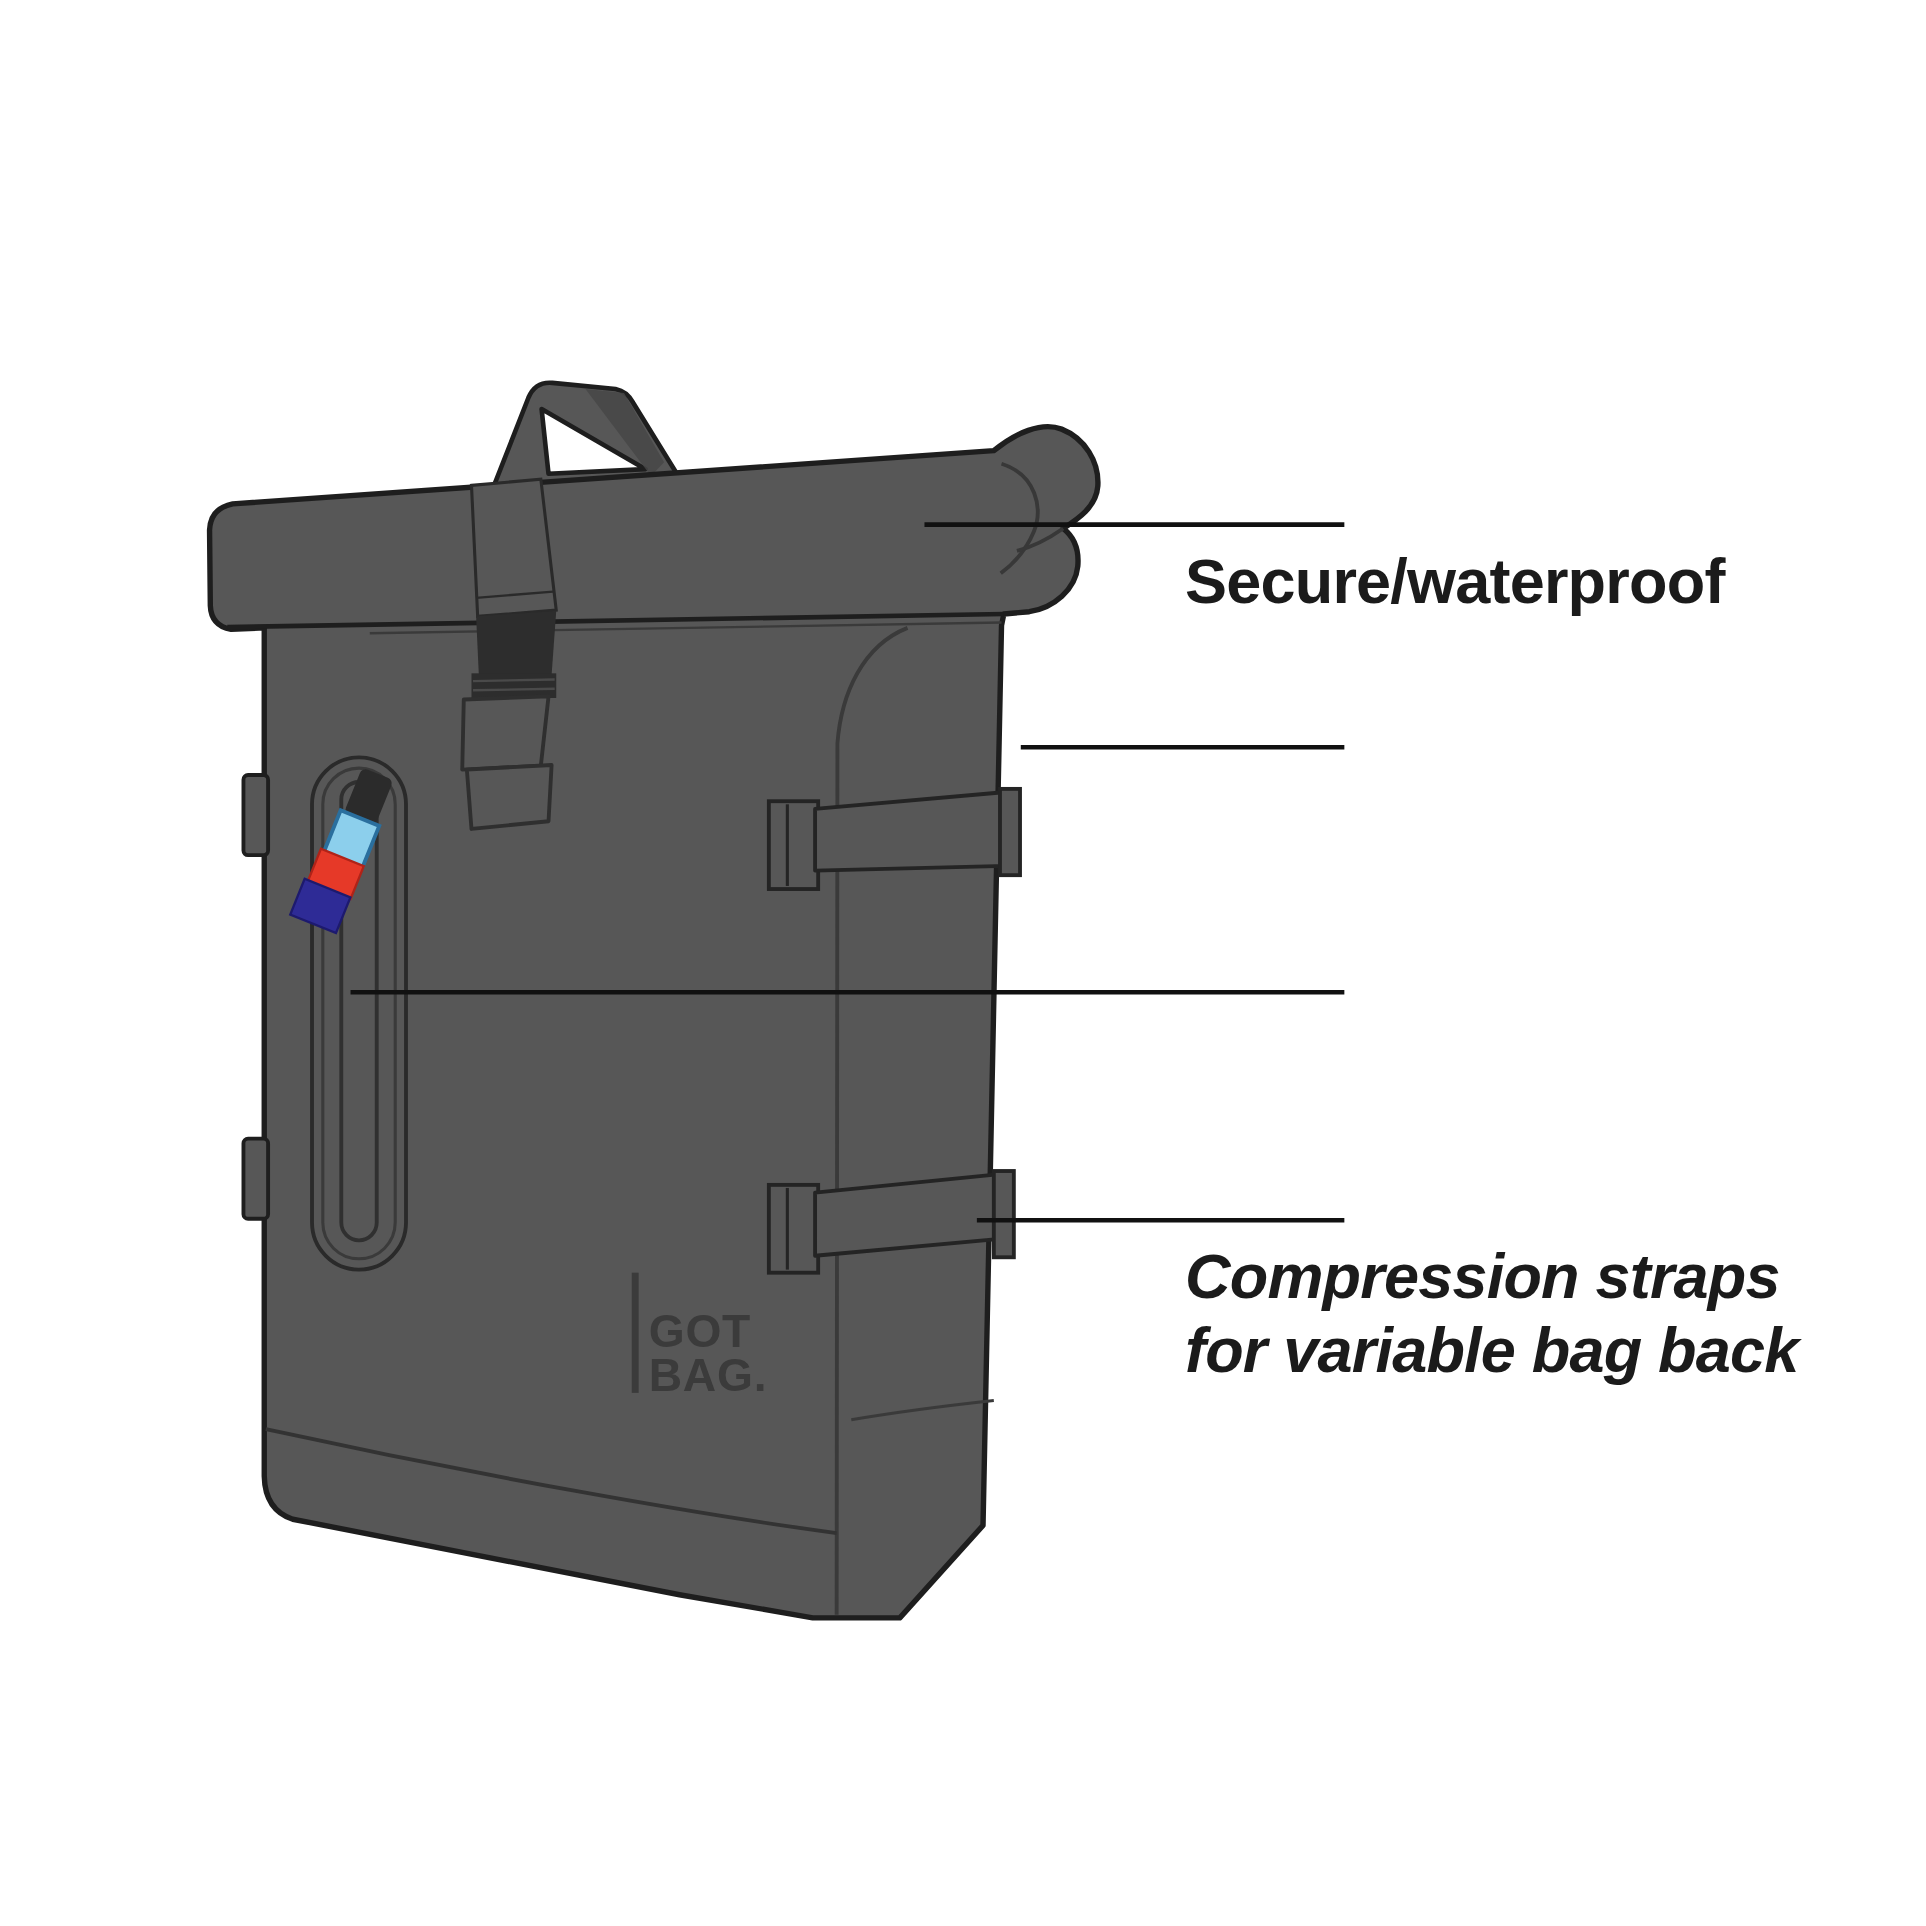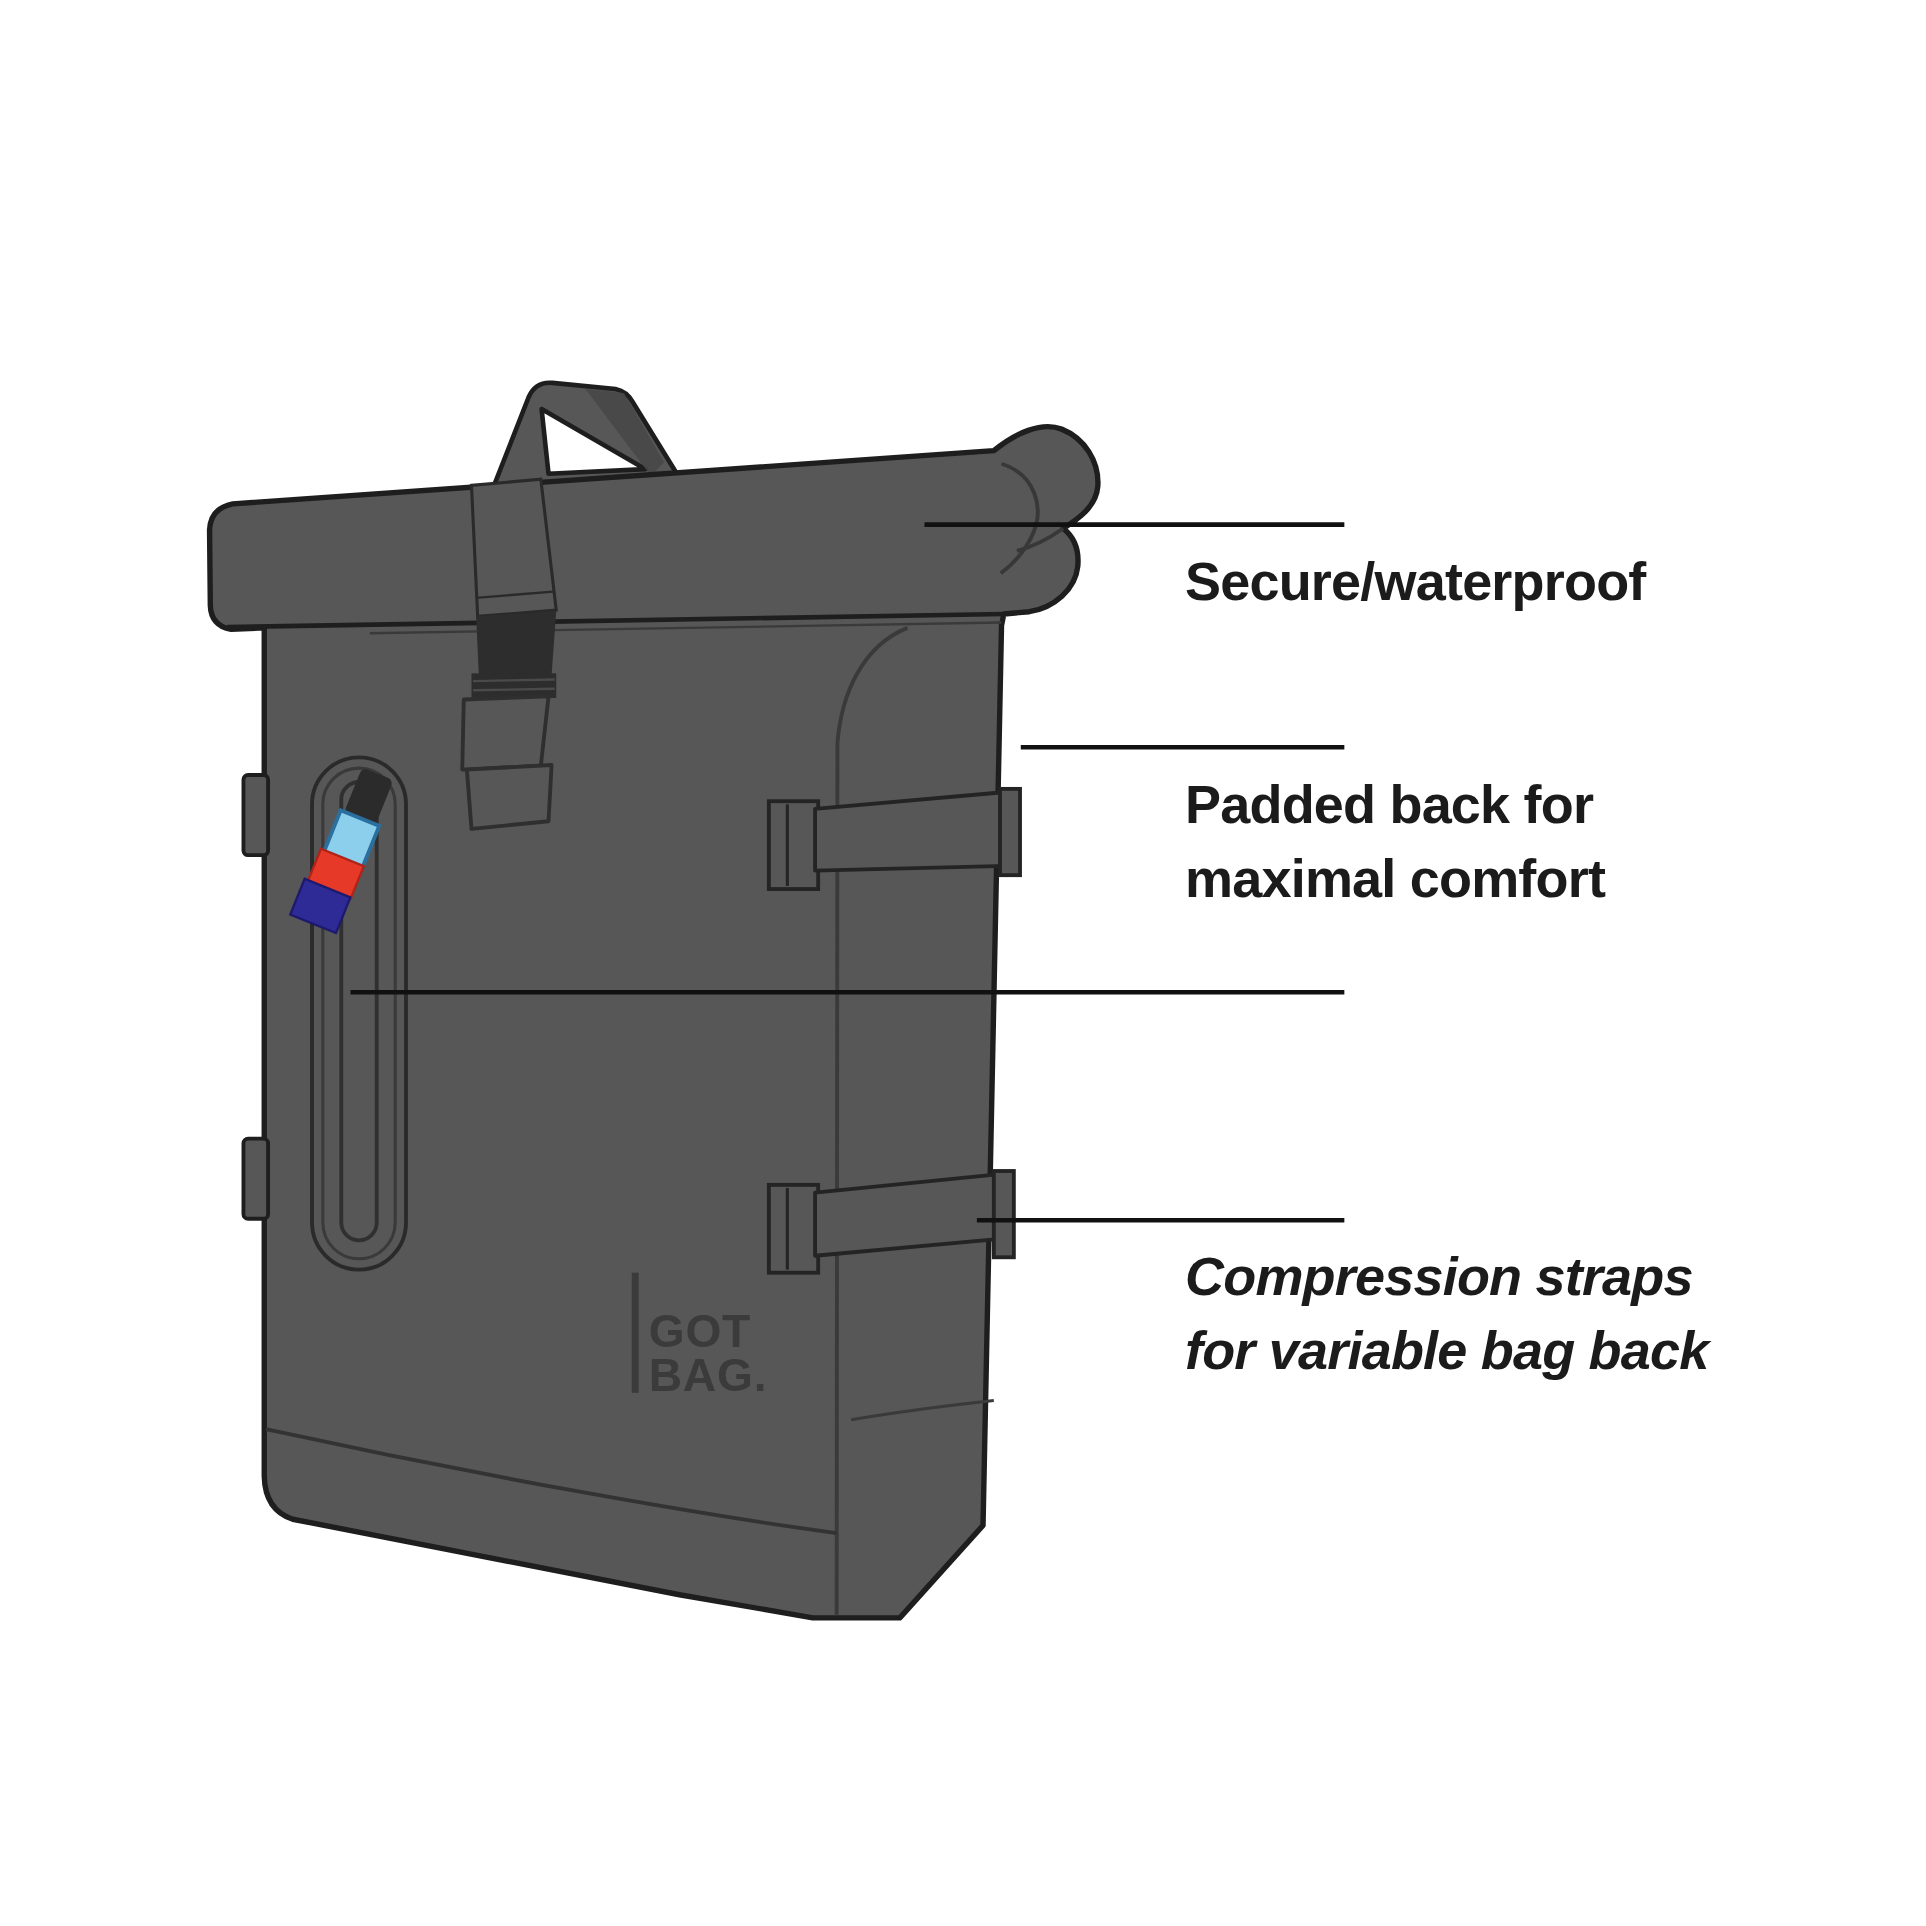--- a/index.html
+++ b/index.html
@@ -19,21 +19,21 @@
     position: absolute;
     left: 0;
     top: 0;
   }
   .callout {
     position: absolute;
     left: 1185px;
     width: 678px;
     color: #1b1b1b;
     font-weight: 700;
-    font-size: 54px;
+    font-size: 63px;
     line-height: 74px;
     letter-spacing: -0.8px;
     white-space: nowrap;
   }
   .callout span { display: block; }
   #callout-rolltop            { top: 544px; }
   #callout-padded-back        { top: 767px; }
   #callout-front-pocket       { top: 1012px; }
   #callout-compression-straps { top: 1239px; font-style: italic; }
 </style>
@@ -130,24 +130,20 @@
     <line x1="1200" y1="681" x2="1745" y2="681" stroke="#111111" stroke-width="6"></line>
     <line x1="1325" y1="970" x2="1745" y2="970" stroke="#111111" stroke-width="6"></line>
     <line x1="455" y1="1288" x2="1745" y2="1288" stroke="#111111" stroke-width="6"></line>
     <line x1="1268" y1="1584" x2="1745" y2="1584" stroke="#111111" stroke-width="6"></line>
   </svg>
 
   <div class="callout" id="callout-rolltop">
     <span>Secure/waterproof</span>
   </div>
 
-  <div class="callout" id="callout-padded-back">
-    <span>Padded back for</span>
-    <span>maximal comfort</span>
-  </div>
 
 
   <div class="callout" id="callout-compression-straps">
     <span>Compression straps</span>
     <span>for variable bag back</span>
   </div>
 
 </div>
 
 

